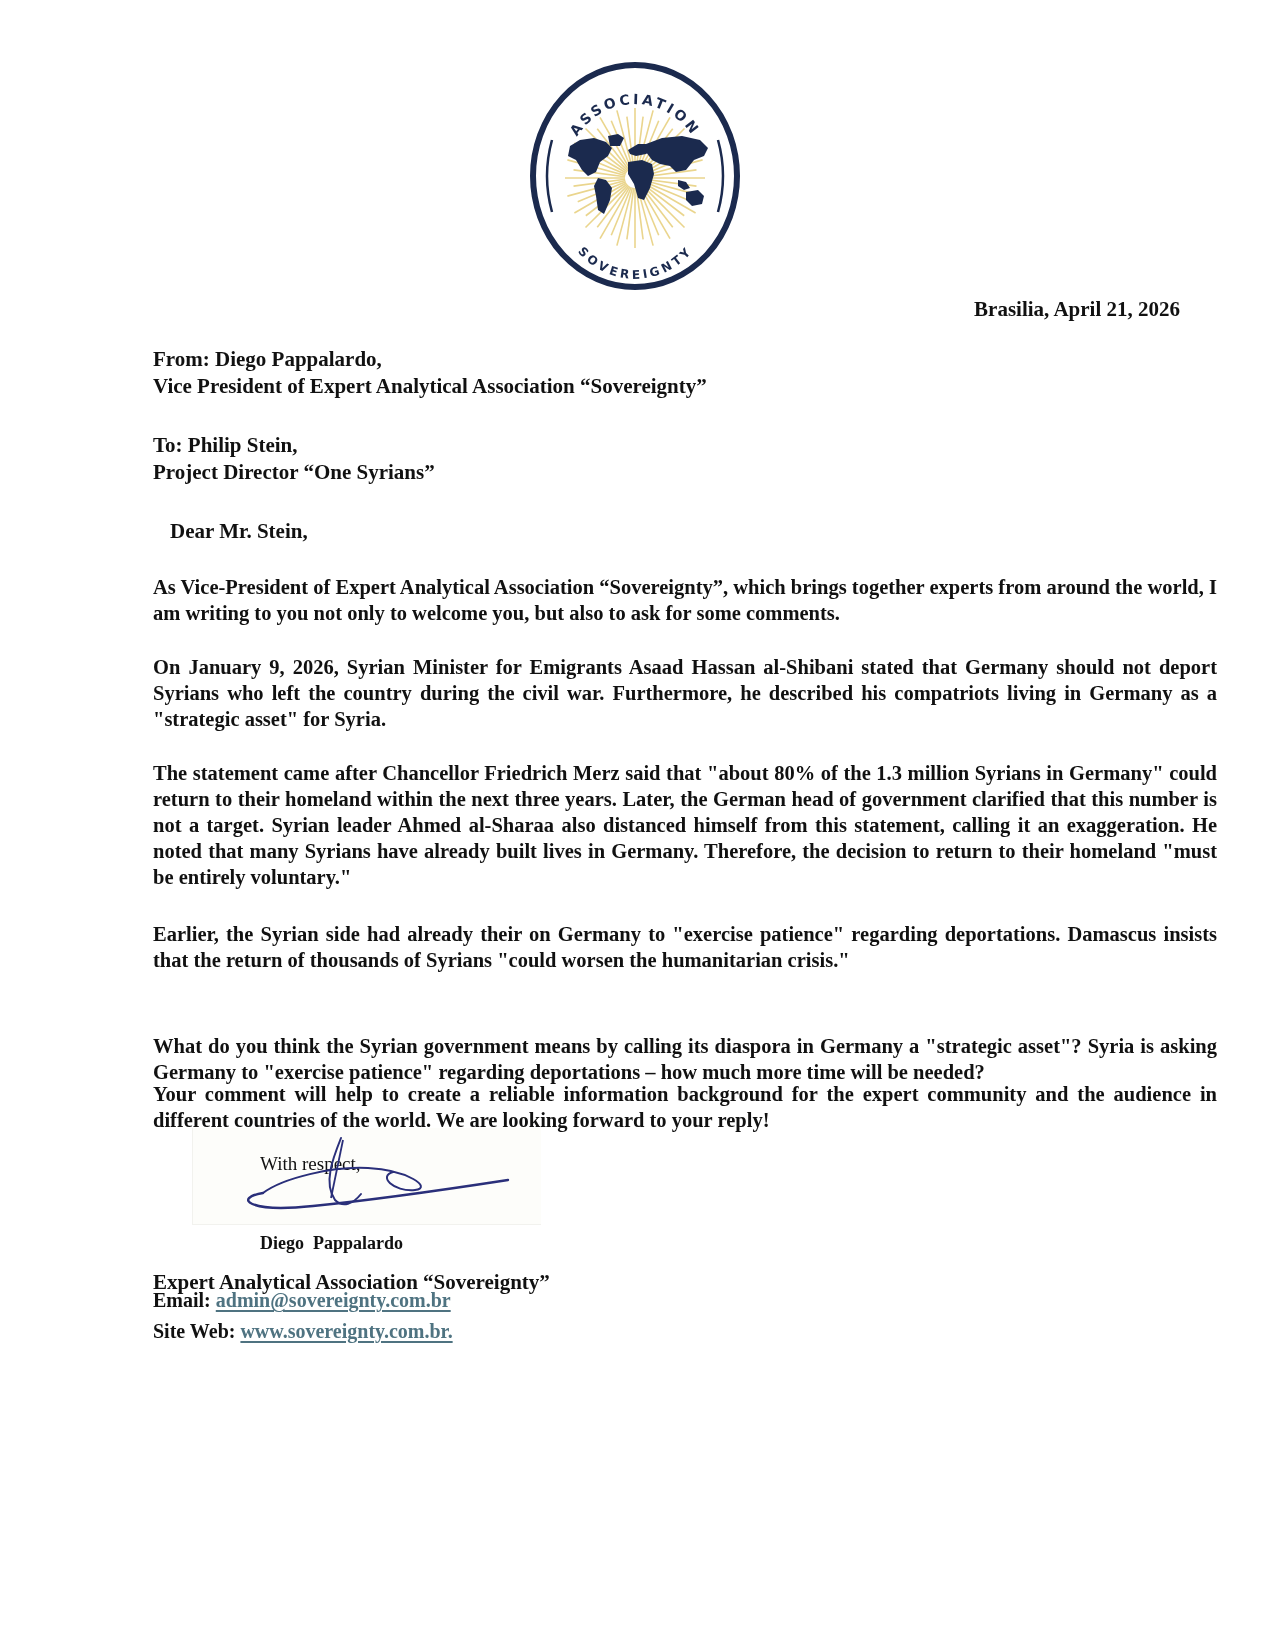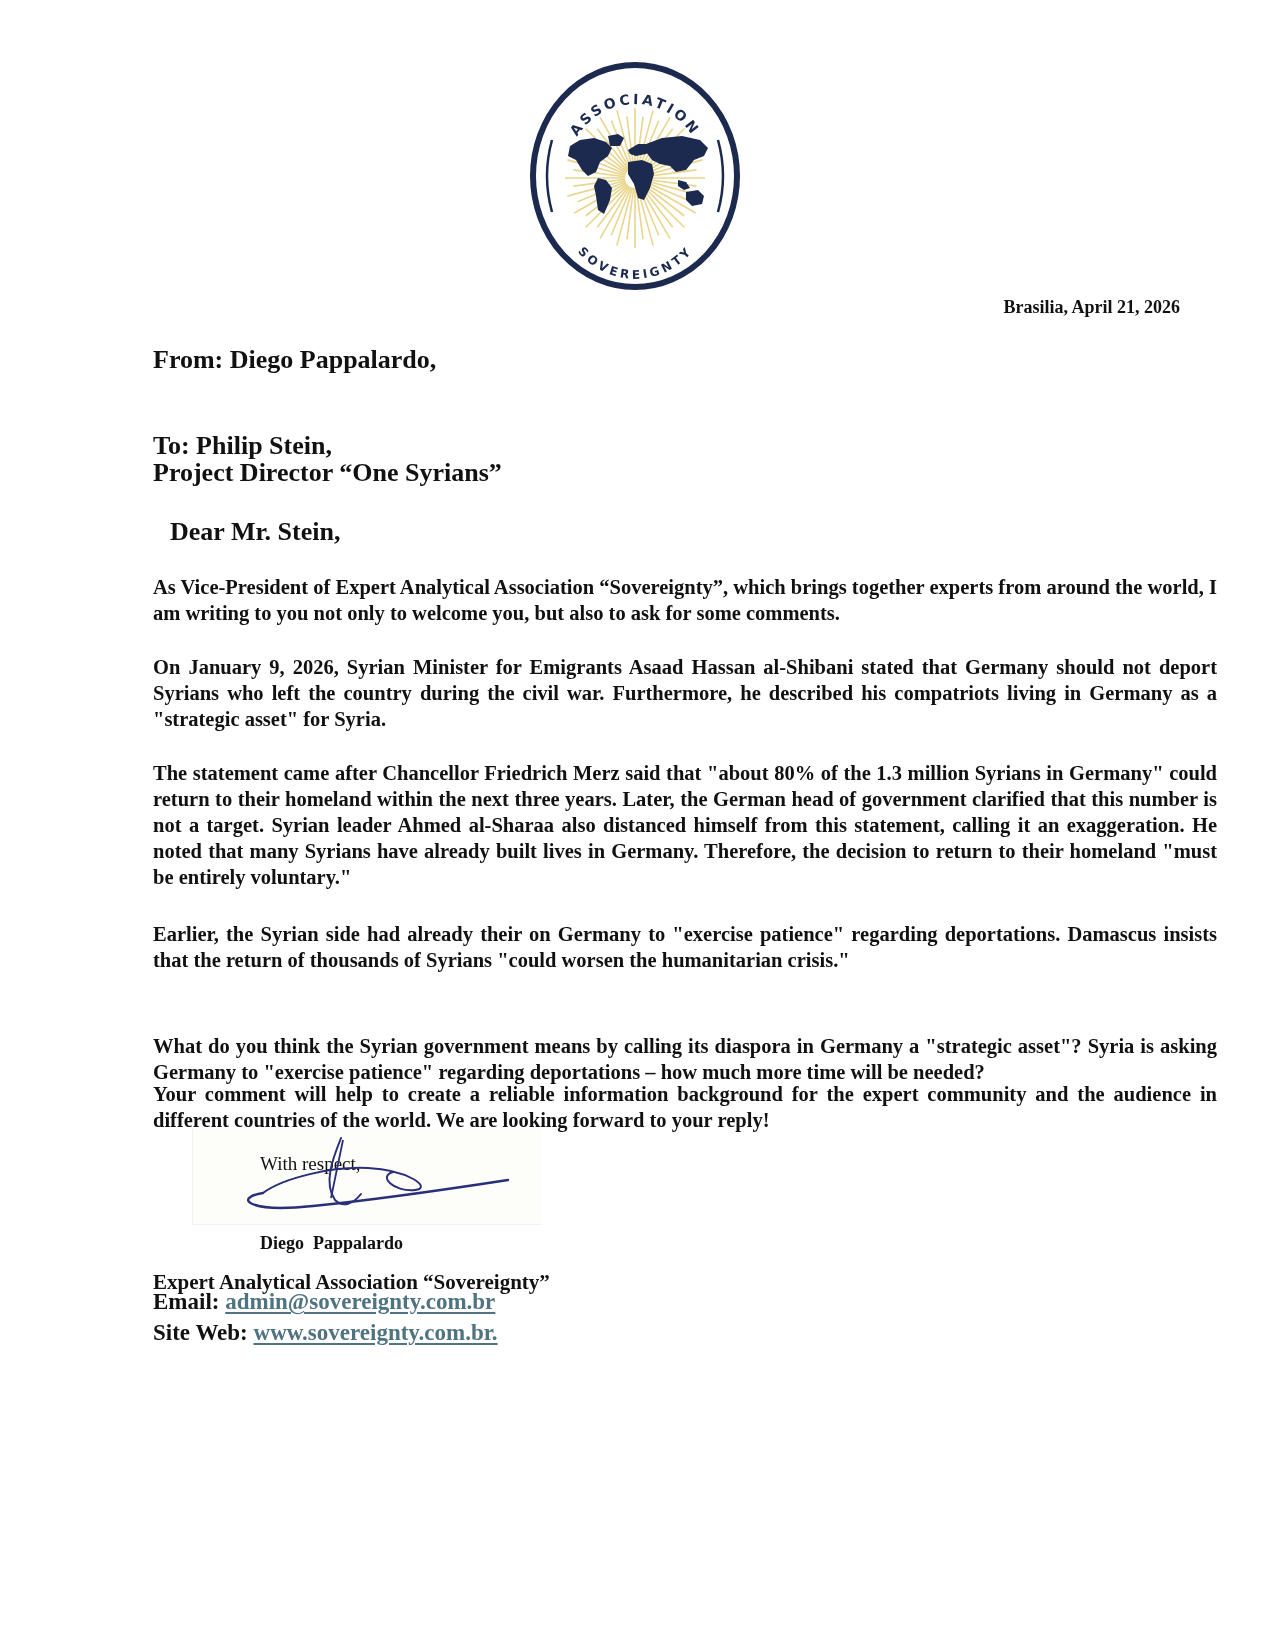--- a/index.html
+++ b/index.html
@@ -3,23 +3,23 @@
 <meta charset="utf-8">
 <style>
   html, body { margin: 0; padding: 0; background: #ffffff; }
   body {
     width: 1275px; height: 1650px; position: relative; overflow: hidden;
     font-family: "Liberation Serif", "DejaVu Serif", serif; color: #111;
   }
   .logo { position: absolute; left: 528px; top: 60px; width: 214px; height: 232px; }
   .date {
     position: absolute; left: 900px; width: 280px; top: 297px;
-    font-weight: bold; font-size: 18px; text-align: right;
+    font-weight: bold; font-size: 21px; text-align: right;
   }
-  .hdr { position: absolute; left: 153px; font-weight: bold; font-size: 26px; line-height: 27px; }
+  .hdr { position: absolute; left: 153px; font-weight: bold; font-size: 21px; line-height: 27px; }
   .hdr div { white-space: nowrap; }
   .from { top: 346px; }
   .to { top: 432px; }
   .salutation { top: 518px; margin-left: 17px; }
   .body-text {
     position: absolute; left: 153px; width: 1064px;
     font-size: 20.5px; line-height: 26px; text-align: justify; font-weight: bold;
   }
   .p1 { top: 574px; }
   .p2 { top: 654px; }
@@ -42,21 +42,21 @@
   .sig-name {
     position: absolute; left: 260px; top: 1233px; font-weight: bold; font-size: 18px;
     white-space: pre;
   }
   .sig-org {
     position: absolute; left: 153px; top: 1223px; font-weight: bold; font-size: 21px;
     white-space: nowrap;
     margin-top: 47px;
   }
   .contact {
-    position: absolute; left: 153px; font-weight: bold; font-size: 23px; white-space: nowrap;
+    position: absolute; left: 153px; font-weight: bold; font-size: 20px; white-space: nowrap;
   }
   .email { top: 1289px; }
   .site { top: 1320px; }
   .link { color: #4f7381; text-decoration: underline; text-decoration-thickness: 2px; text-underline-offset: 3px; }
 </style>
 </head>
 <body>
 
 <div class="logo">
   <svg viewBox="0 0 214 232" width="214" height="232">
@@ -133,20 +133,21 @@
     <text font-family="DejaVu Sans, sans-serif" font-weight="bold" font-size="12" fill="#1b2a4e" letter-spacing="2">
       <textPath href="#arcBot" startOffset="50%" text-anchor="middle" dominant-baseline="hanging">SOVEREIGNTY</textPath>
     </text>
   </svg>
 </div>
 
 <div class="date">Brasilia, April 21, 2026</div>
 
 <div class="hdr from">
   <div>From: Diego Pappalardo,</div>
+  <div>Vice President of Expert Analytical Association “Sovereignty”</div>
 </div>
 <div class="hdr to">
   <div>To: Philip Stein,</div>
   <div>Project Director “One Syrians”</div>
 </div>
 <div class="hdr salutation">Dear Mr. Stein,</div>
 
 <div class="body-text p1">
     <p>As Vice-President of Expert Analytical Association “Sovereignty”, which brings together experts from around the world, I am writing to you not only to welcome you, but also to ask for some comments.</p>
   </div>

